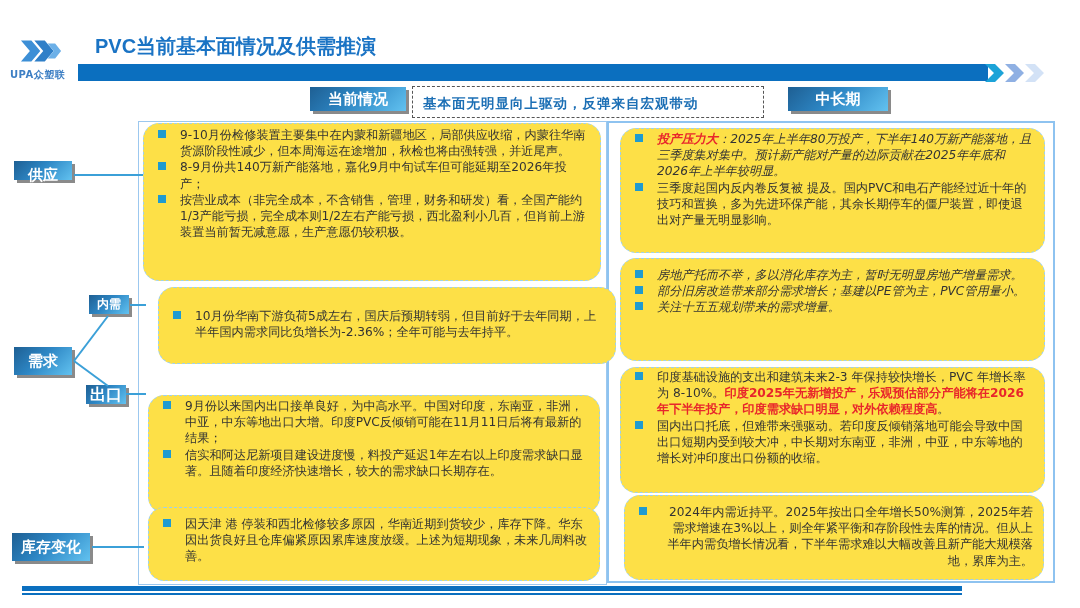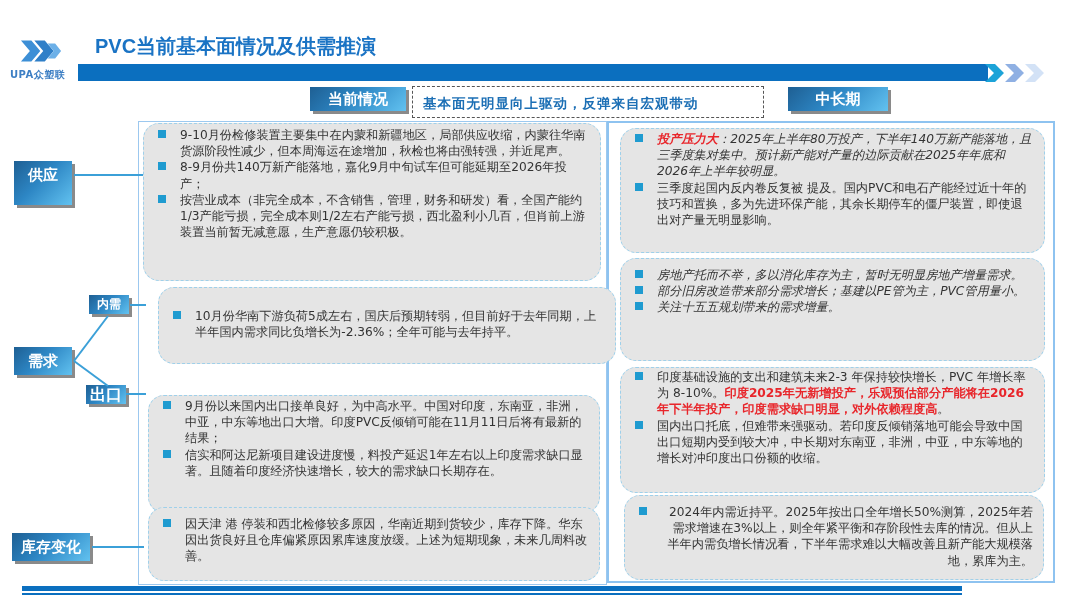--- a/index.html
+++ b/index.html
@@ -21,21 +21,21 @@
   .tag-current { left:310px; top:87px; width:96px; height:24px; line-height:24px; font-size:15px; }
   .tag-mid { left:788px; top:87px; width:100px; height:24px; line-height:24px; font-size:15px; }
 
   .subhead { left:412px; top:86px; width:352px; height:32px; border:1px dashed #555;
              font-family:"DejaVu Serif", serif; color:#1c6fb5; font-size:13.5px; font-weight:bold;
              line-height:32px; padding-left:10px; box-sizing:border-box; letter-spacing:1px; }
 
   .frame-left { left:138px; top:121px; width:467px; height:462px; border:1px solid #9cc8ef; }
   .frame-right { left:607px; top:121px; width:448px; height:462px; border:2px solid #8ec3f0; box-sizing:border-box; }
 
-  .card { background:#e5e5e5; border:1px dashed #9fd0ea; border-radius:16px; box-sizing:border-box; padding:3px 10px 3px 10px; }
+  .card { background:#fde047; border:1px dashed #9fd0ea; border-radius:16px; box-sizing:border-box; padding:3px 10px 3px 10px; }
   .card ul { list-style:none; margin:0; padding:0; }
   .card li { position:relative; padding-left:26px; font-size:12.2px; line-height:16.2px; color:#333; }
   .card li .sq { position:absolute; left:4px; top:3px; width:8px; height:8px; background:#1f9bd0; }
   .red { color:#e8262b; }
   .red-b { color:#e8262b; font-weight:bold; }
 
   .side-tag { font-size:15px; }
   .connector { background:#3ba0d8; }
 
   .footer-bar1 { left:22px; top:586px; width:940px; height:5px; background:#0b6fbf; }
@@ -59,21 +59,21 @@
   <polygon points="40,0 50,0 59,9 50,18 40,18 49,9" fill="#d3e2f6"></polygon>
 </svg>
 
 <div class="abs tag tag-current">当前情况</div>
 <div class="abs subhead">基本面无明显向上驱动，反弹来自宏观带动</div>
 <div class="abs tag tag-mid">中长期</div>
 
 <div class="abs frame-left"></div>
 <div class="abs frame-right"></div>
 
-<div class="abs tag side-tag" style="left:14px;top:161px;width:58px;height:44px;line-height:28px;">供应</div>
+<div class="abs tag side-tag" style="left:14px;top:161px;width:58px;height:19px;line-height:28px;">供应</div>
 <div class="abs connector" style="left:74px;top:174px;width:70px;height:2px;"></div>
 
 <div class="abs tag side-tag" style="left:14px;top:347px;width:58px;height:28px;line-height:28px;">需求</div>
 <div class="abs tag" style="left:89px;top:295px;width:40px;height:19px;line-height:19px;font-size:12px;">内需</div>
 <div class="abs tag" style="left:86px;top:385px;width:40px;height:19px;line-height:19px;font-size:16px;">出口</div>
 <svg class="abs" style="left:70px;top:300px;width:80px;height:110px;" viewBox="0 0 80 110">
   <line x1="4" y1="61" x2="38" y2="16" stroke="#3ba0d8" stroke-width="2"></line>
   <line x1="4" y1="61" x2="38" y2="86" stroke="#3ba0d8" stroke-width="2"></line>
   <line x1="60" y1="5" x2="76" y2="5" stroke="#3ba0d8" stroke-width="2"></line>
   <line x1="56" y1="94" x2="76" y2="94" stroke="#3ba0d8" stroke-width="2"></line>

